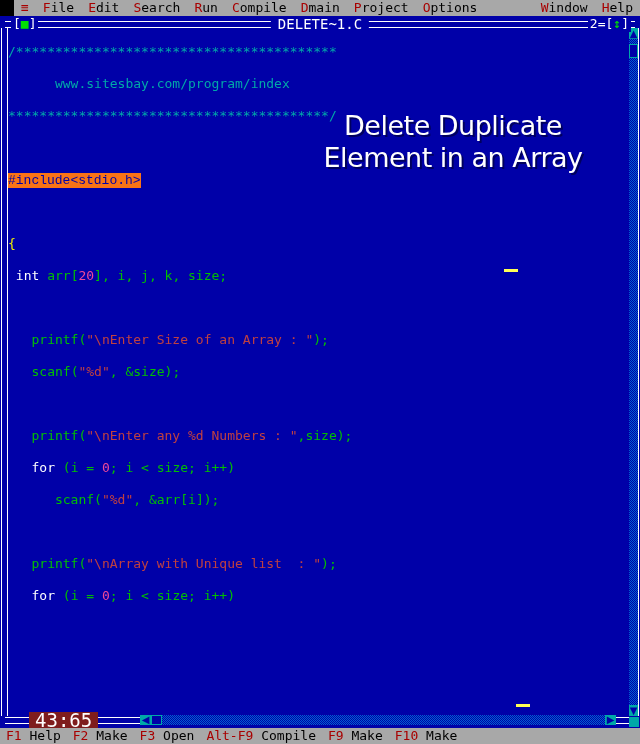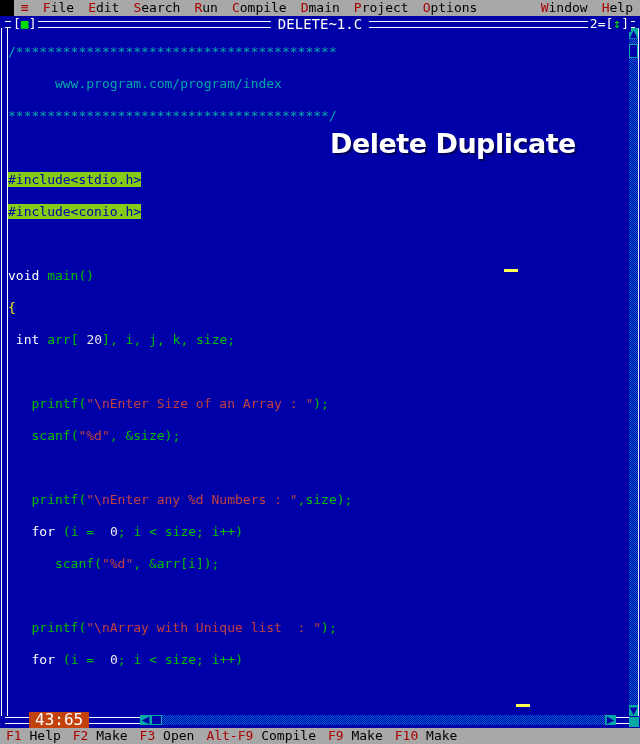--- a/index.html
+++ b/index.html
@@ -66,45 +66,45 @@
     position:absolute;left:0;bottom:0;width:640px;height:16px;
     color:#fff;font-size:13px;line-height:16px;white-space:nowrap;overflow:hidden;
   }
   .frame-bot .rule{
     position:absolute;top:5px;height:5px;
     border-top:1px solid #fff;border-bottom:1px solid #fff;
     background:#0000a8;
   }
   .posind{
     position:absolute;left:29px;top:0;height:16px;line-height:16px;
-    color:#fff;font-size:16px;background:#c2410c;padding:0 6px;z-index:3;
+    color:#fff;font-size:19px;background:#7f1d1d;padding:0 6px;z-index:3;
   }
   .resize-grip{
     position:absolute;right:1px;bottom:1px;width:10px;height:10px;
     background:#00a8a8;z-index:4;
   }
 
   
   .code{
     position:absolute;left:8px;top:12px;
     width:612px;height:688px;
     overflow:hidden;
     font-size:13px;line-height:16px;
     white-space:pre;
     color:#00a800;
   }
   .code .ln{height:16px;}
   .cmt{color:#00a8a8;}
   .kw{color:#ffffff;}
   .id{color:#00c000;}
   .str{color:#c04040;}
-  .num{color:#e5e5e5;margin-left:8px;}
+  .num{color:#ec4899;}
   .brace{color:#f0f000;}
   .punct{color:#00c000;}
-  .pre{background:#84cc16;color:#0000a8;}
+  .pre{background:#f97316;color:#0000a8;font-family:Liberation Mono, monospace;}
 
   
   .vscroll{
     position:absolute;right:2px;top:12px;width:9px;height:688px;
     background:
       repeating-conic-gradient(#0000a8 0% 25%, #0060d0 0% 50%) 0 0/2px 2px;
   }
   .vscroll .arrow-up,.vscroll .arrow-dn{
     position:absolute;left:0;width:9px;height:11px;background:#00a8a8;
     color:#0000a8;font-size:10px;line-height:11px;text-align:center;
@@ -131,23 +131,23 @@
   .hscroll .thumb{
     position:absolute;left:12px;top:1px;width:9px;height:8px;background:#0000a8;
     box-shadow:0 0 0 1px #00a8a8;
   }
 
   
   .caret{position:absolute;width:14px;height:3px;background:#ffff55;}
 
   
   .overlay{
-    position:absolute;left:272px;top:128px;width:362px;
+    position:absolute;left:272px;top:110px;width:362px;
     font-family:"DejaVu Sans","Liberation Sans",sans-serif;
-    font-weight:bold;font-size:27px;line-height:32px;
+    font-weight:normal;font-size:27px;line-height:32px;
     color:#fff;text-align:center;letter-spacing:-0.5px;
     text-shadow:2px 2px 0 rgba(0,0,80,.85);
     pointer-events:none;
   }
 
   
   .statusbar{
     position:absolute;left:0;bottom:0;width:640px;height:16px;
     background:#a8a8a8;color:#000;
     font-size:13px;line-height:16px;white-space:nowrap;
@@ -184,27 +184,25 @@
       <div class="closebox"><span>[</span><span class="sq">■</span><span>]</span></div>
       <div class="wtitle">DELETE~1.C</div>
       <div class="wnum"><span>2=[</span><span class="arrow">↕</span><span>]</span></div>
     </div>
 
     <div class="frame-left"></div>
     <div class="frame-right"></div>
 
     <div class="code">
 <div class="ln"><span class="cmt">/*****************************************</span></div>
-<div class="ln"><span class="cmt">      www.program.com/program/index</span></div>
+<div class="ln"><span class="cmt">      www.sitesbay.com/program/index</span></div>
 <div class="ln"><span class="cmt">*****************************************/</span></div>
 <div class="ln"> </div>
 <div class="ln"><span class="pre">#include&lt;stdio.h&gt;</span></div>
-<div class="ln"><span class="pre">#include&lt;conio.h&gt;</span></div>
-<div class="ln"> </div>
-<div class="ln"><span class="kw">void</span> <span class="id">main</span><span class="punct">()</span></div>
+<div class="ln"> </div>
 <div class="ln"><span class="brace">{</span></div>
 <div class="ln"> <span class="kw">int</span> <span class="id">arr</span><span class="id">[</span><span class="num">20</span><span class="id">]</span><span class="punct">,</span> <span class="id">i</span><span class="punct">,</span> <span class="id">j</span><span class="punct">,</span> <span class="id">k</span><span class="punct">,</span> <span class="id">size</span><span class="punct">;</span></div>
 <div class="ln"> </div>
 <div class="ln">   <span class="id">printf</span><span class="punct">(</span><span class="str">"\nEnter Size of an Array : "</span><span class="punct">);</span></div>
 <div class="ln">   <span class="id">scanf</span><span class="punct">(</span><span class="str">"%d"</span><span class="punct">,</span> <span class="punct">&amp;</span><span class="id">size</span><span class="punct">);</span></div>
 <div class="ln"> </div>
 <div class="ln">   <span class="id">printf</span><span class="punct">(</span><span class="str">"\nEnter any %d Numbers : "</span><span class="punct">,</span><span class="id">size</span><span class="punct">);</span></div>
 <div class="ln">   <span class="kw">for</span> <span class="punct">(</span><span class="id">i</span> <span class="punct">=</span> <span class="num">0</span><span class="punct">;</span> <span class="id">i</span> <span class="punct">&lt;</span> <span class="id">size</span><span class="punct">;</span> <span class="id">i</span><span class="punct">++)</span></div>
 <div class="ln">      <span class="id">scanf</span><span class="punct">(</span><span class="str">"%d"</span><span class="punct">,</span> <span class="punct">&amp;</span><span class="id">arr</span><span class="punct">[</span><span class="id">i</span><span class="punct">]);</span></div>
 <div class="ln"> </div>
@@ -252,20 +250,21 @@
       <div class="arrow-l">◀</div>
       <div class="thumb"></div>
       <div class="arrow-r">▶</div>
     </div>
 
     <div class="resize-grip"></div>
   </div>
 
   <div class="overlay">
     <div>Delete Duplicate</div>
+    <div>Element in an Array</div>
   </div>
 
   <div class="statusbar">
     <div class="sk"><span class="k">F1</span> <span>Help</span></div>
     <div class="sk"><span class="k">F2</span> <span>Make</span></div>
     <div class="sk"><span class="k">F3</span> <span>Open</span></div>
     <div class="sk"><span class="k">Alt-F9</span> <span>Compile</span></div>
     <div class="sk"><span class="k">F9</span> <span>Make</span></div>
     <div class="sk"><span class="k">F10</span> <span>Make</span></div>
   </div>

